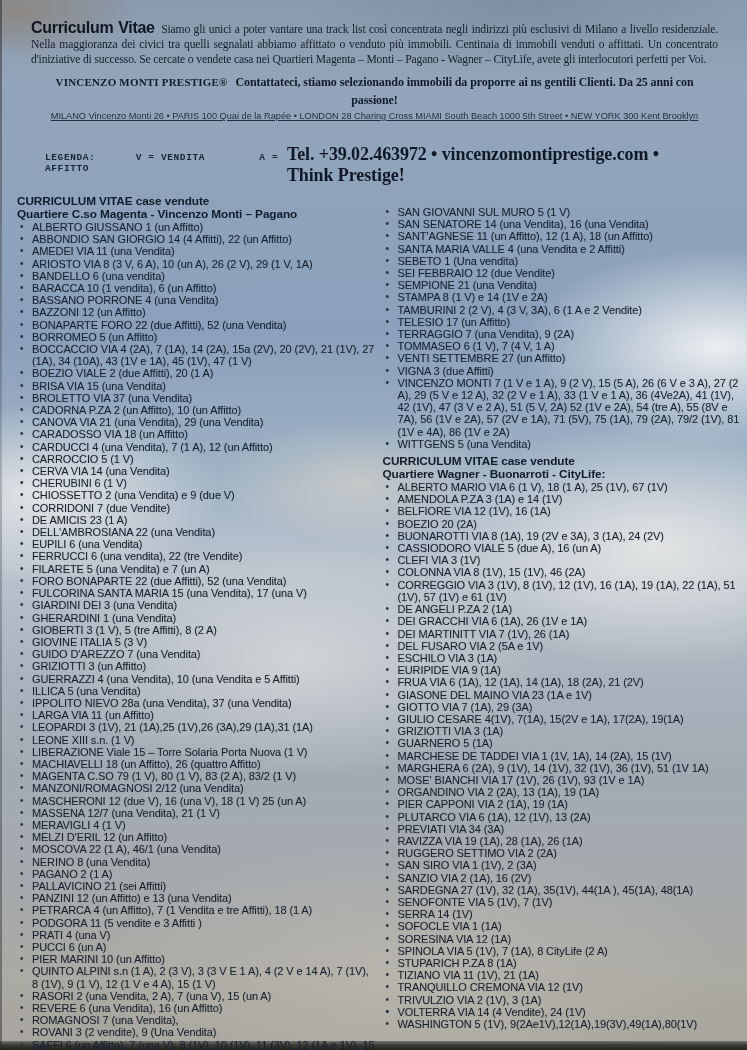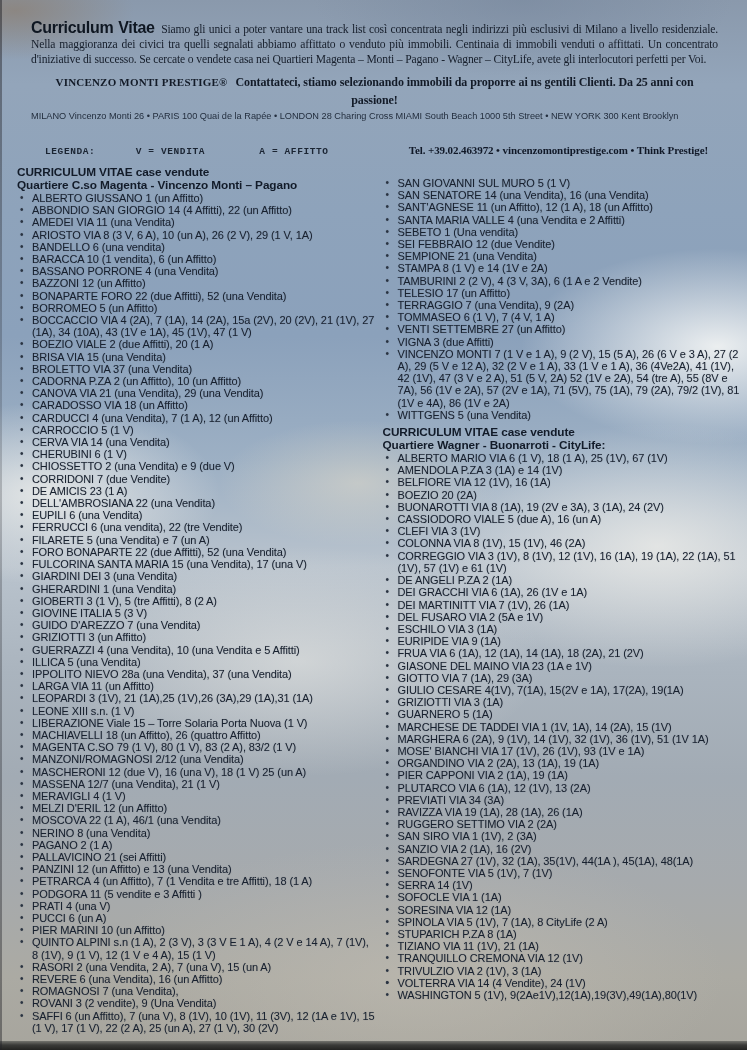--- a/index.html
+++ b/index.html
@@ -42,33 +42,33 @@
     font-weight:bold;font-size:16px;letter-spacing:-0.3px;
     color:#0f1722;padding-right:3px;
   }
   .brand-line{
     margin:5px 0 0;text-align:center;
     font-family:"Liberation Serif",serif;color:#131b28;
   }
   .brand{font-weight:bold;font-size:11px;letter-spacing:.2px;}
   .brand-tagline{font-weight:bold;font-size:12px;letter-spacing:-0.1px;padding-left:4px;}
   .offices{
-    margin:3px 0 0;
-    font-size:9.2px;letter-spacing:0;color:#232e3e;
+    margin:3px 0 0;text-align:center;
+    font-size:9.2px;letter-spacing:0;color:#232e3e;text-decoration:underline;
   }
   .legend-row{
     display:flex;justify-content:space-between;align-items:baseline;
     margin-top:23px;padding:0 10px 0 14px;
   }
   .legend{font-family:"Liberation Mono",monospace;font-weight:bold;font-size:9.5px;color:#1b2533;letter-spacing:.6px;}
   .legend .lg-v{margin-left:34px;}
   .legend .lg-a{margin-left:48px;}
   .contact{
     font-family:"Liberation Serif",serif;font-weight:bold;
-    font-size:11px;color:#101827;letter-spacing:-0.1px;
+    font-size:18px;color:#101827;letter-spacing:-0.1px;
   }
 
   .columns{display:flex;gap:7px;padding:9px 6px 0 17px;}
   .col{flex:1;min-width:0;}
   .col-right{padding-top:11px;}
   .sec-title,.sec-subtitle{
     margin:0;font-size:11.8px;line-height:13px;font-weight:bold;
     color:#121b29;letter-spacing:-0.1px;
   }
   .sec2{margin-top:5px;}

